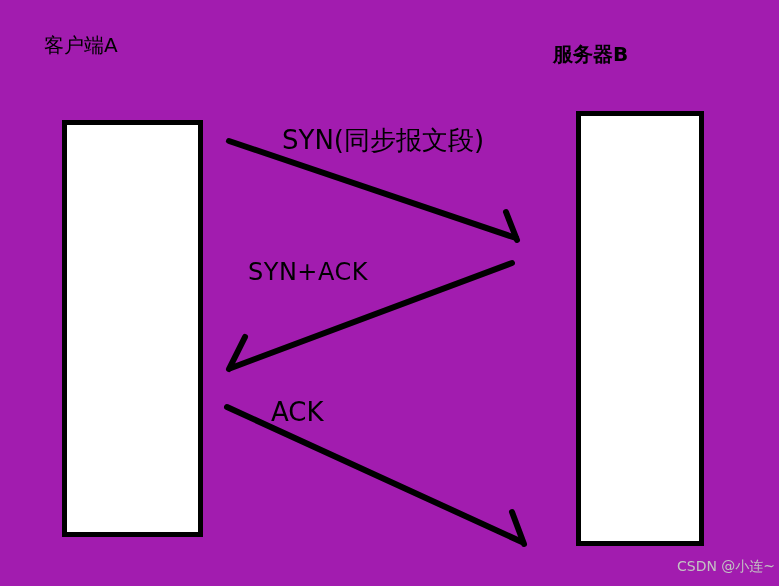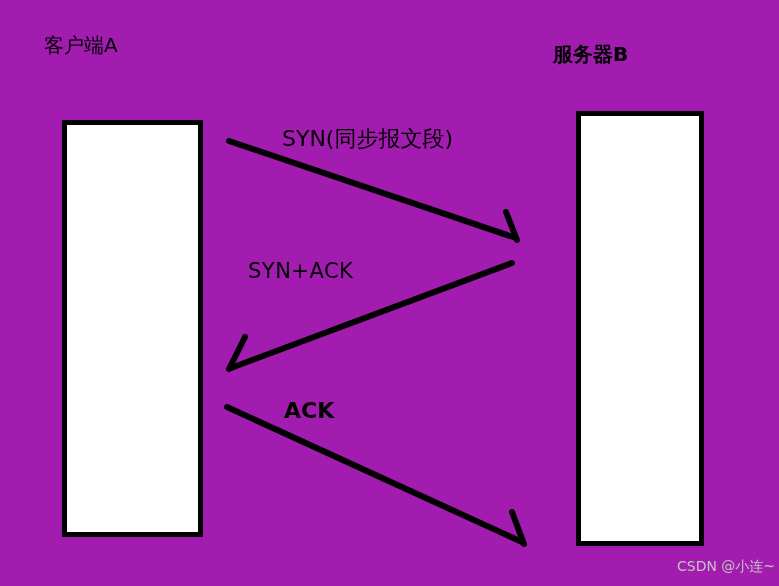--- a/index.html
+++ b/index.html
@@ -25,24 +25,24 @@
   .lbl {
     position: absolute;
     color: #000000;
     white-space: nowrap;
     line-height: 1.15;
   }
   .lbl-endpoint {
     font-size: 20px;
   }
   .lbl-msg {
-    font-size: 22px;
+    font-size: 26px;
   }
   .lbl-msg-wide {
-    font-size: 21px;
+    font-size: 24px;
     letter-spacing: 0.5px;
   }
   .watermark {
     position: absolute;
     font-size: 14px;
     color: #c3c3c3;
     white-space: nowrap;
     text-align: center;
   }
 </style>
@@ -74,17 +74,17 @@
   </svg>
 
   <div class="lbl lbl-endpoint" style="left:44px; top:34px;">客户端A</div>
 
   <div class="lbl lbl-endpoint" style="left:553px; top:43px;font-weight:bold;">服务器B</div>
 
   <div class="lbl lbl-msg" style="left:282px; top:126px;">SYN(同步报文段)</div>
 
   <div class="lbl lbl-msg-wide" style="left:248px; top:259px;">SYN+ACK</div>
 
-  <div class="lbl lbl-msg" style="left:284px; top:398px;font-weight:bold;">ACK</div>
+  <div class="lbl lbl-msg" style="left:271px; top:398px;">ACK</div>
 
   <div class="watermark" style="left:677px; top:558px;">CSDN @小连~</div>
 
 </div>
 
 </body></html>

